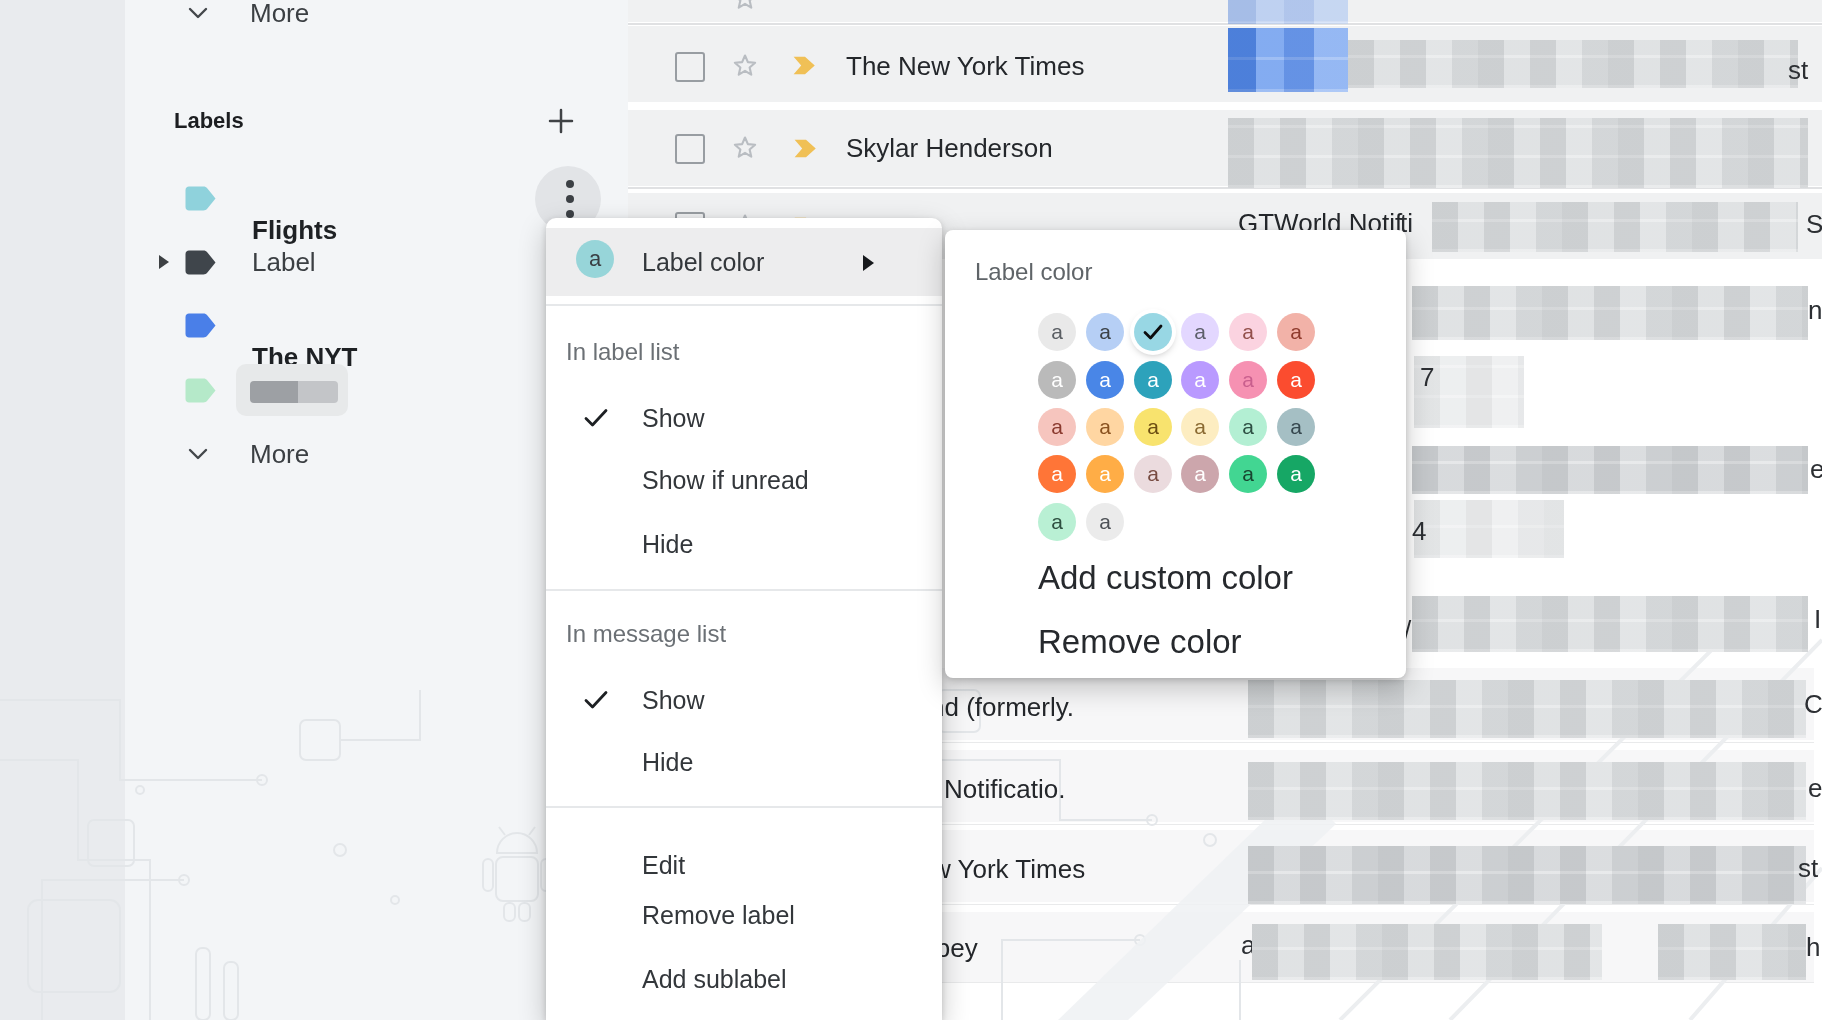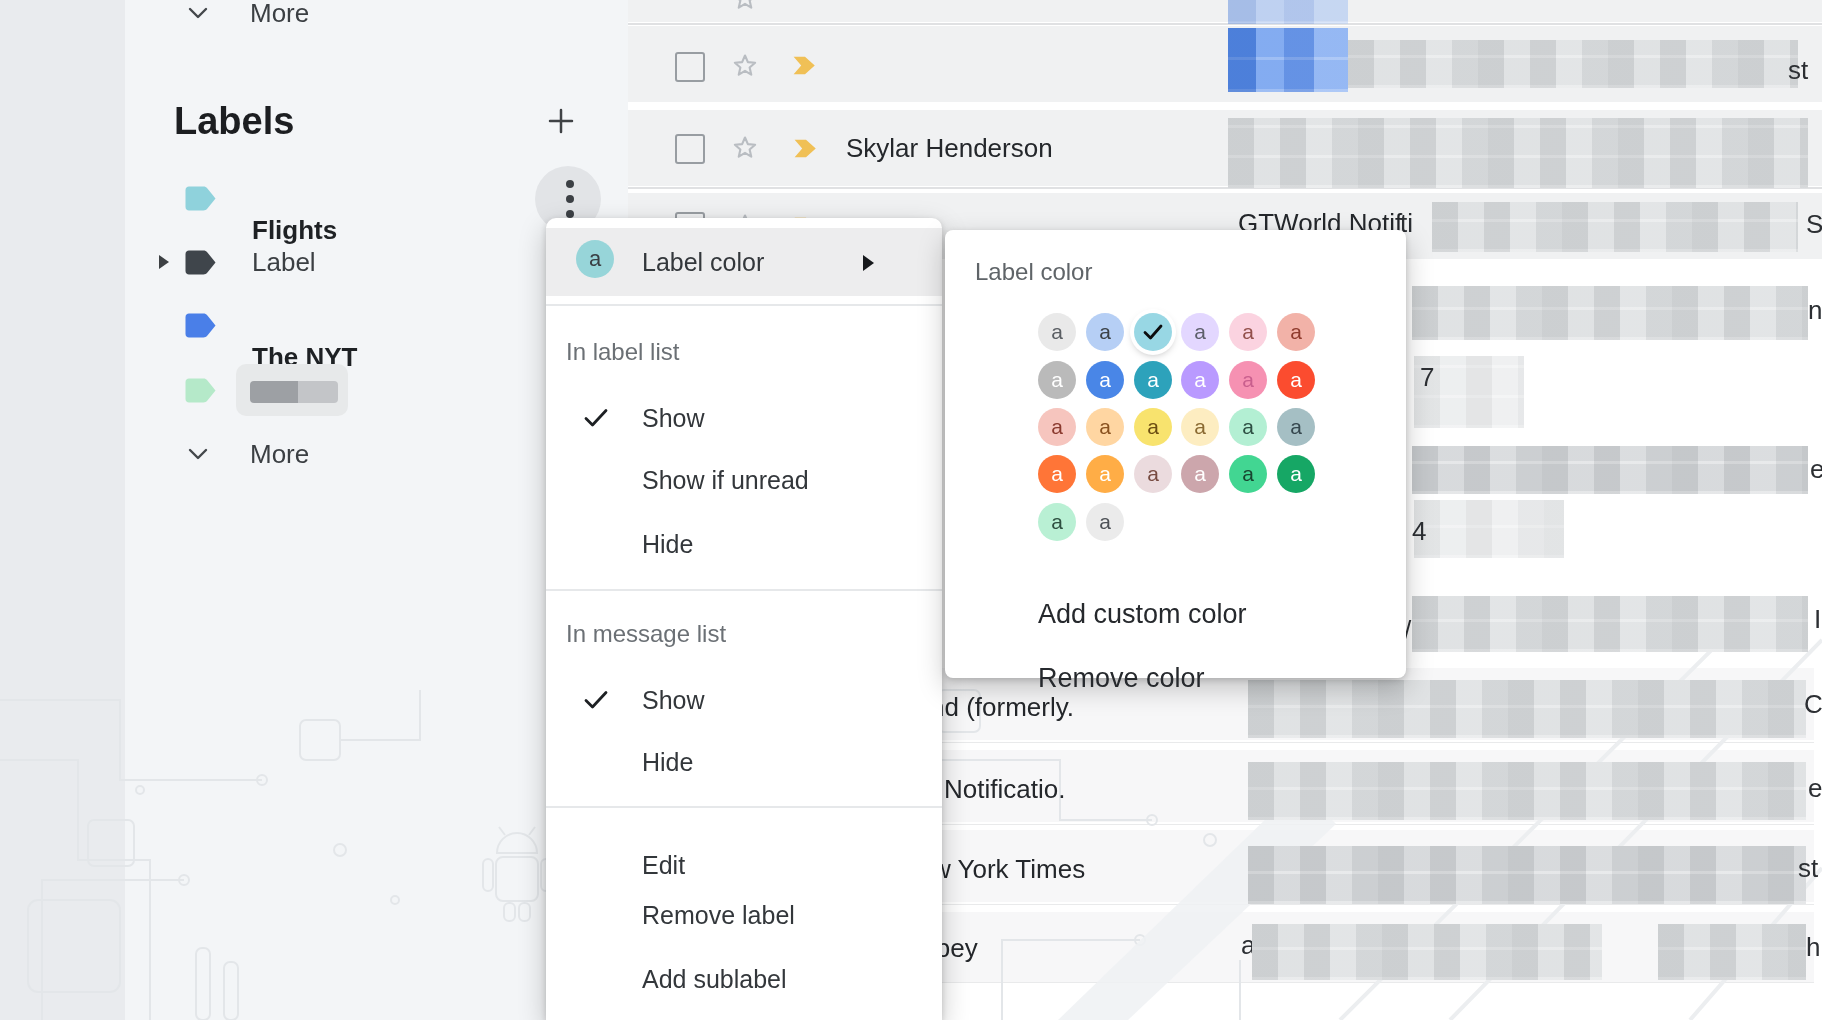--- a/index.html
+++ b/index.html
@@ -23,21 +23,21 @@
     repeating-linear-gradient(0deg,rgba(255,255,255,.5) 0 3px,rgba(255,255,255,0) 3px 30px);}
   .mosaic.dark{background-color:#dddfe1;}
   .mosaic.soft{opacity:.55;}
   .mosaic.blue{background-color:#7ea8f0;background-image:
     repeating-linear-gradient(90deg,rgba(36,94,200,.55) 0 28px,rgba(140,178,242,.4) 28px 56px,rgba(70,120,215,.45) 56px 86px,rgba(178,204,248,.45) 86px 120px),
     repeating-linear-gradient(0deg,rgba(255,255,255,.35) 0 3px,rgba(255,255,255,0) 3px 32px);}
   .mosaic.blue.top{opacity:.45;}
   
   .side-label{position:absolute;height:34px;line-height:34px;font-size:26px;color:#3b3f43;white-space:nowrap;}
   .side-label.bold{font-weight:700;color:#1e2124;margin-top:32px;}
-  .heading{position:absolute;font-size:38px;font-weight:600;color:#1c1e21;height:36px;line-height:36px;}
+  .heading{position:absolute;font-size:22px;font-weight:600;color:#1c1e21;height:36px;line-height:36px;}
   .dots-btn{position:absolute;left:535px;top:166px;width:66px;height:66px;border-radius:50%;background:#e2e4e7;}
   .dot{position:absolute;left:31px;width:8px;height:8px;border-radius:50%;background:#3c4045;}
   .redact-halo{position:absolute;left:236px;top:364px;width:112px;height:52px;border-radius:10px;background:#e7e9ea;}
   .redact-core{position:absolute;left:250px;top:381px;width:88px;height:22px;border-radius:4px;
                background:linear-gradient(90deg,#9da0a4 0 55%,#c3c5c8 55% 100%);}
   
   .panel{position:absolute;background:#ffffff;box-shadow:0 2px 6px rgba(0,0,0,.16),0 10px 28px rgba(0,0,0,.22);}
   #label-menu{left:546px;top:218px;width:396px;height:802px;border-radius:10px 10px 0 0;z-index:10;}
   #color-popup{left:945px;top:230px;width:461px;height:448px;border-radius:8px;z-index:11;}
   .menu-item-text{position:absolute;left:96px;height:32px;line-height:32px;font-size:25px;color:#33373b;white-space:nowrap;}
@@ -46,21 +46,21 @@
   .hover-row{position:absolute;left:0;top:10px;width:100%;height:68px;background:#ededee;}
   .mini-swatch{position:absolute;left:30px;top:22px;width:38px;height:38px;border-radius:50%;
                text-align:center;line-height:38px;font-size:22px;color:#3a3f44;}
   .sub-arrow{position:absolute;left:316px;top:36px;}
   
   .sw{position:absolute;width:38px;height:38px;border-radius:50%;text-align:center;}
   .sw i{font-style:normal;font-size:21px;line-height:38px;}
   .sw.selected{box-shadow:0 0 0 4px #ffffff,0 3px 8px rgba(0,0,0,.35);}
   .sw.selected svg{margin-top:7px;}
   .picker-title{position:absolute;left:30px;top:26px;height:32px;line-height:32px;font-size:24px;color:#5f6468;}
-  .picker-action{position:absolute;left:93px;height:32px;line-height:32px;font-size:27px;color:#26292d;white-space:nowrap;margin-top:36px;}
+  .picker-action{position:absolute;left:93px;height:32px;line-height:32px;font-size:33px;color:#26292d;white-space:nowrap;}
   
   .wm{position:absolute;left:0;top:600px;z-index:3;}
   .z2{z-index:2;} .z4{position:absolute;z-index:4;} .z5{z-index:5;}
 </style>
 </head>
 <body>
 
 <div id="screen">
 
   <div class="abs edge-strip"></div>
@@ -120,20 +120,21 @@
   <div class="sep" style="left:628px;top:23px;width:1194px"></div>
 
   <div class="band z2" style="left:628px;top:26px;width:1194px;height:76px"></div>
   <div class="checkbox z4" style="left:675px;top:52px"></div>
   <svg class="abs z4" style="left:730px;top:51px" width="30" height="30" viewBox="0 0 24 24">
     <path d="M12 3.6l2.3 5.3 5.8.5-4.4 3.8 1.3 5.7-5-3-5 3 1.3-5.7-4.4-3.8 5.8-.5z" fill="none" stroke="#b9bdc2" stroke-width="1.7" stroke-linejoin="round"></path>
   </svg>
   <svg class="abs z4" style="left:792px;top:54px" width="26" height="23" viewBox="0 0 24 20">
     <polygon points="1.5,2 12,2 21,10 12,18 1.5,18 8.5,10" fill="#f0c056"></polygon>
   </svg>
+  <div class="sender z4" style="left:846px;top:49px">The New York Times</div>
   <div class="mosaic blue z4" style="left:1228px;top:28px;width:120px;height:64px"></div>
   <div class="mosaic z4" style="left:1348px;top:40px;width:450px;height:48px"></div>
   <div class="frag z4" style="left:1788px;top:54px">st</div>
 
   <div class="band z2" style="left:628px;top:110px;width:1194px;height:76px"></div>
   <div class="checkbox z4" style="left:675px;top:134px"></div>
   <svg class="abs z4" style="left:730px;top:133px" width="30" height="30" viewBox="0 0 24 24">
     <path d="M12 3.6l2.3 5.3 5.8.5-4.4 3.8 1.3 5.7-5-3-5 3 1.3-5.7-4.4-3.8 5.8-.5z" fill="none" stroke="#b9bdc2" stroke-width="1.7" stroke-linejoin="round"></path>
   </svg>
   <svg class="abs z4" style="left:793px;top:137px" width="26" height="23" viewBox="0 0 24 20">

